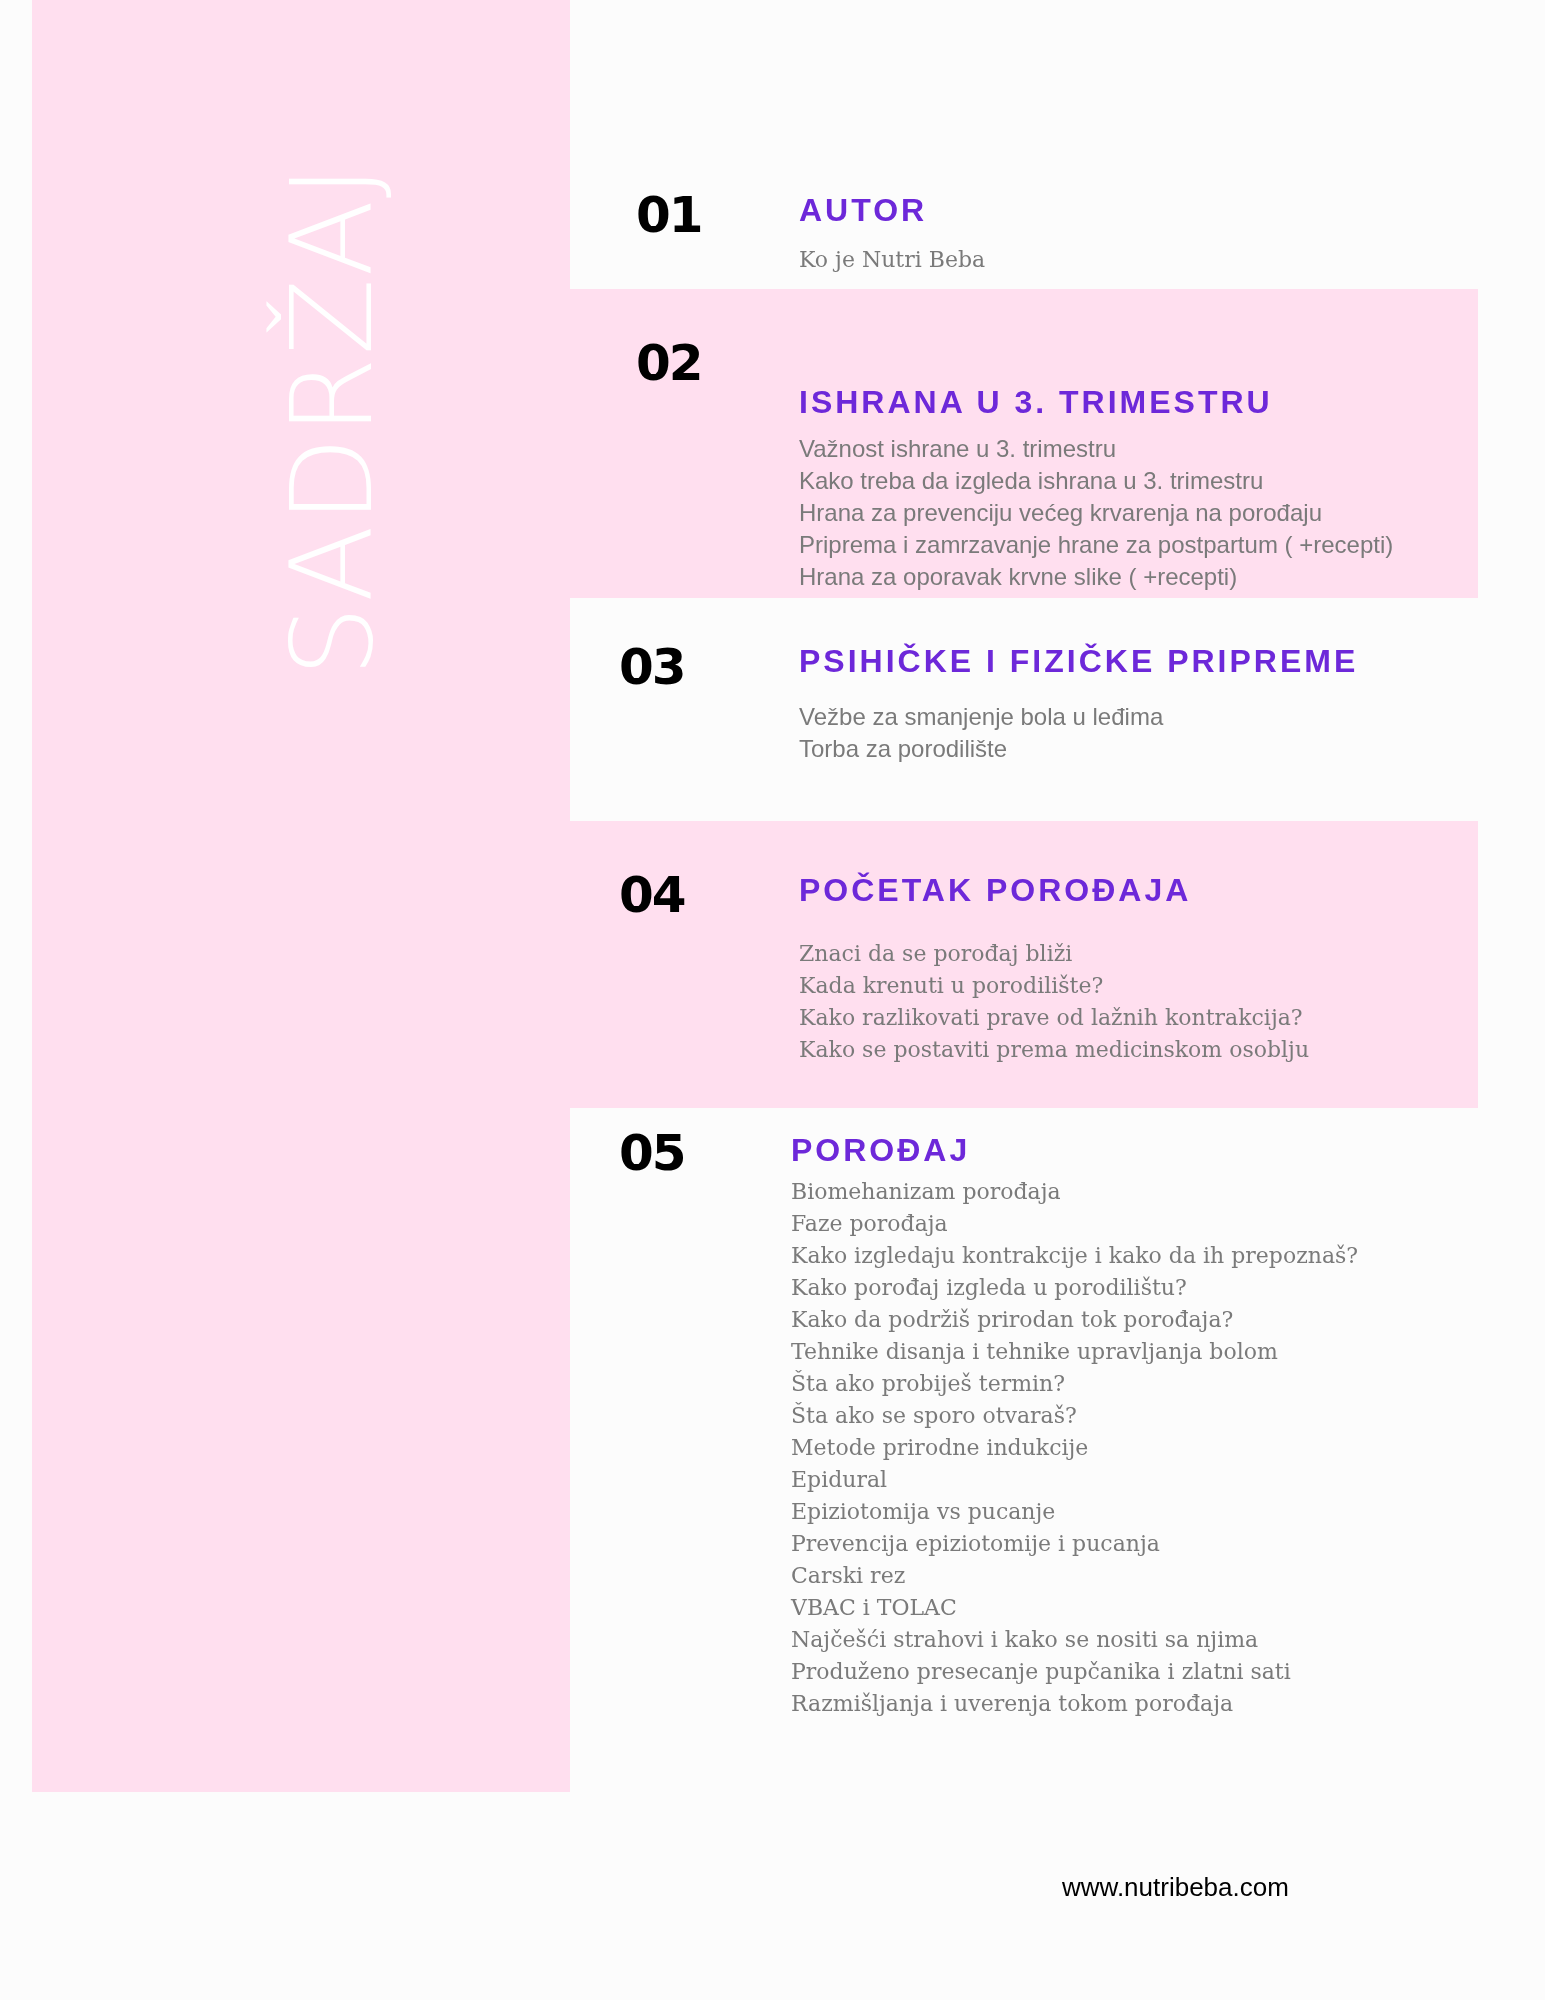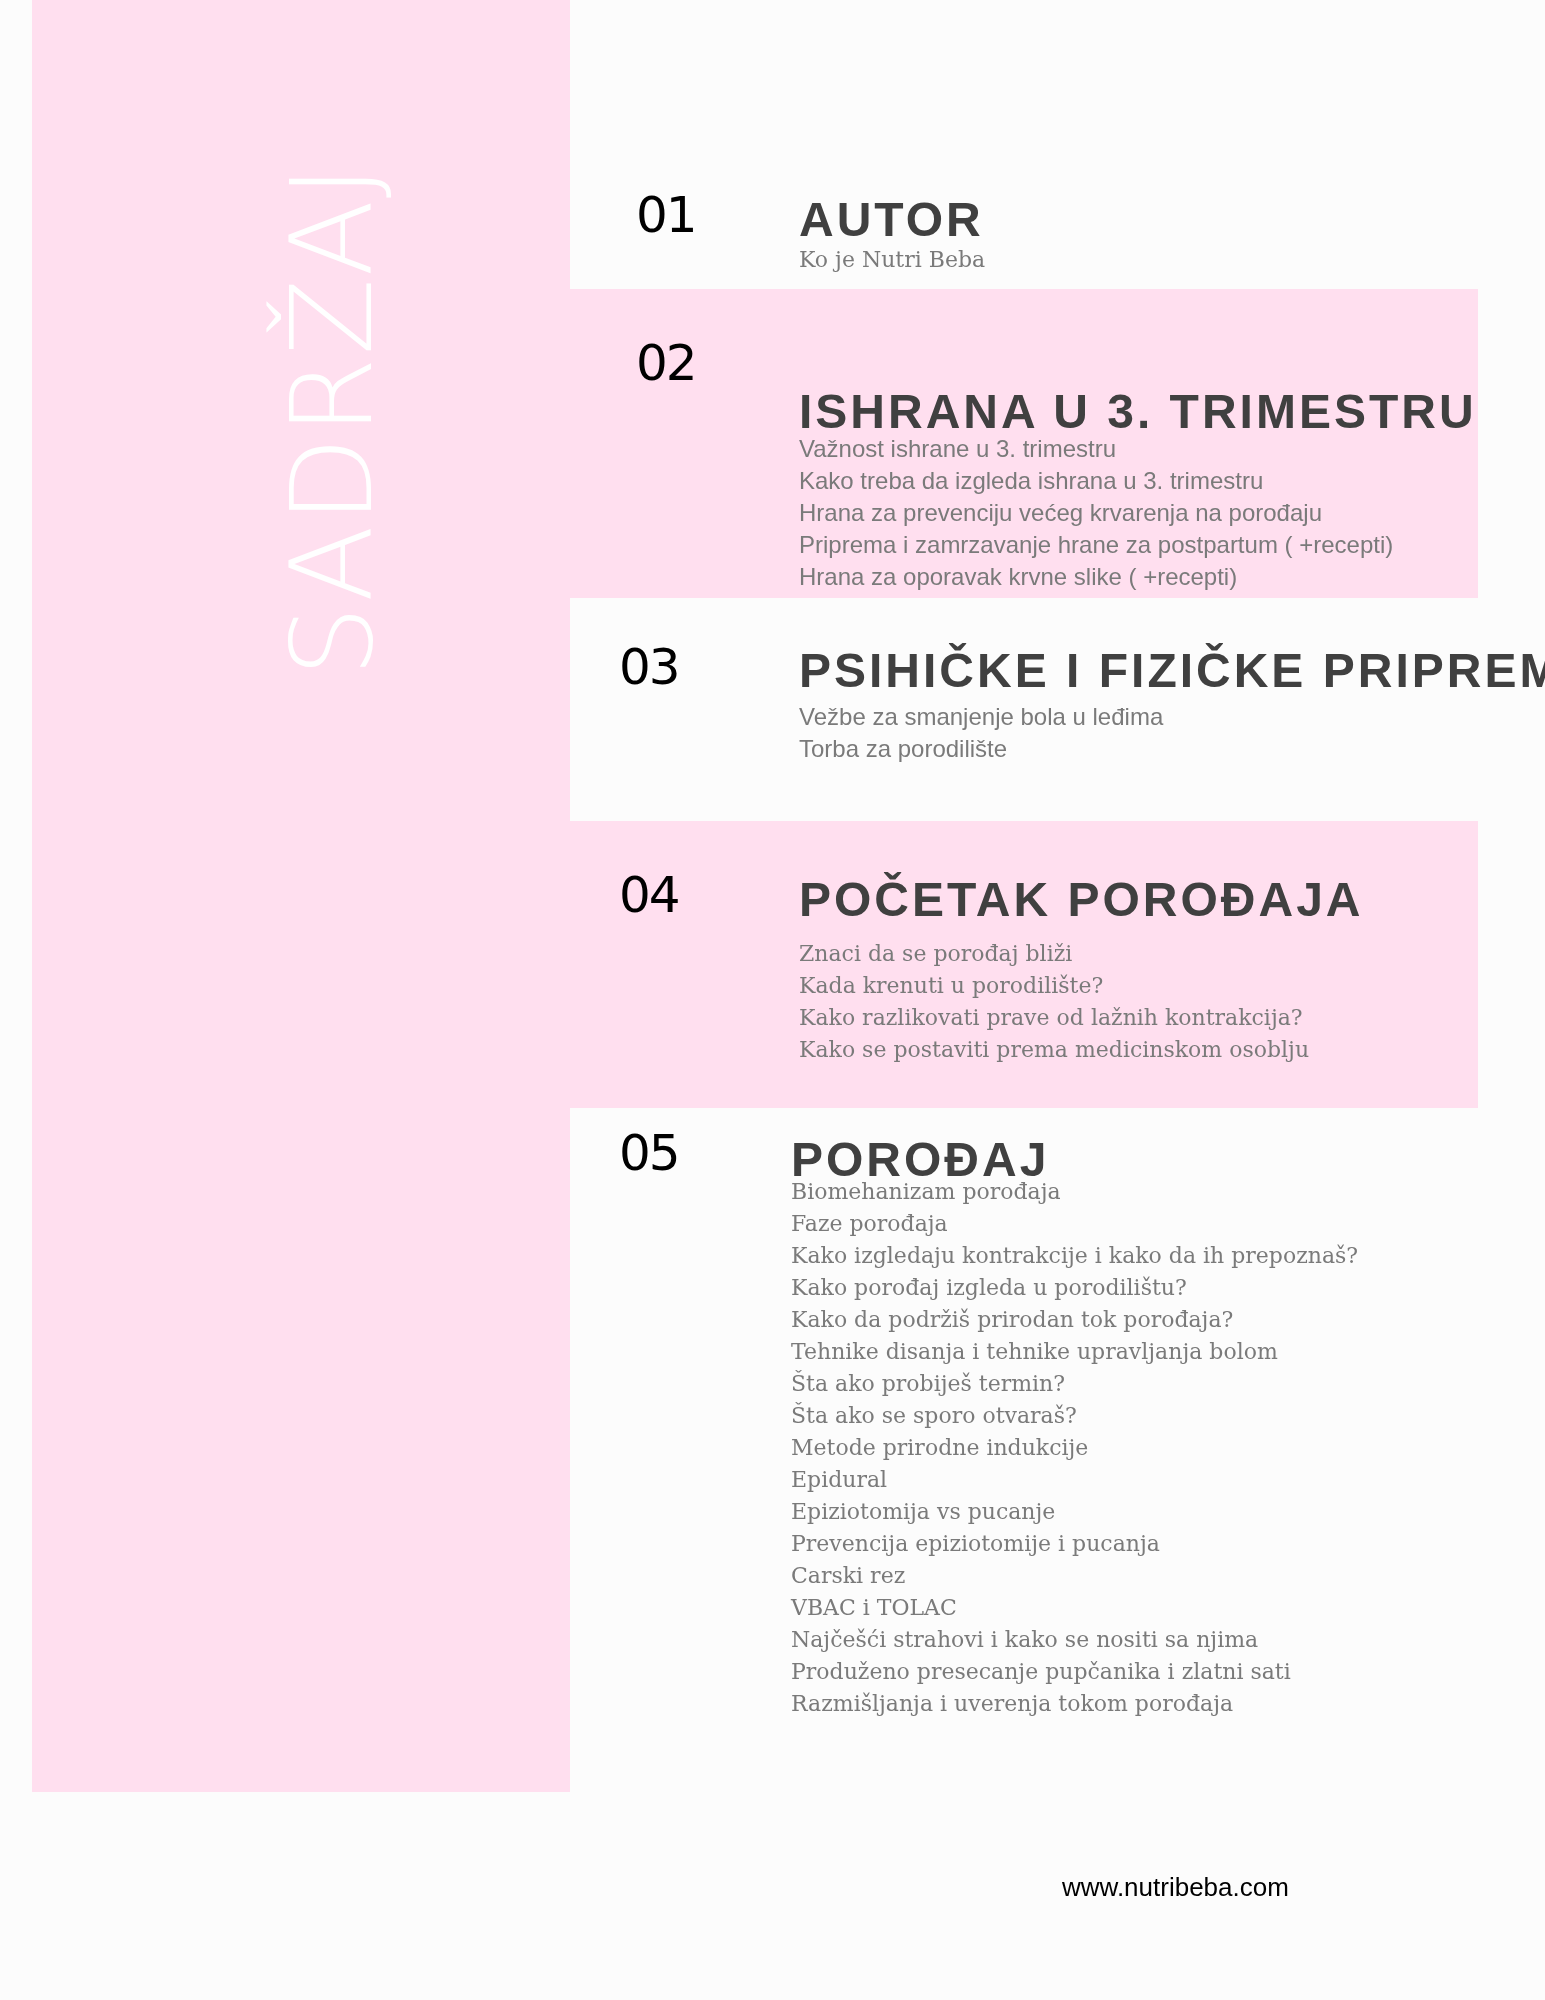--- a/index.html
+++ b/index.html
@@ -1,21 +1,21 @@
 <!DOCTYPE html>
 <html><head>
 <meta charset="utf-8">
 <style>
   html,body{margin:0;padding:0;}
   body{width:1545px;height:2000px;background:#fcfcfc;position:relative;overflow:hidden;font-family:"Liberation Sans",sans-serif;}
   .sidebar{position:absolute;left:32px;top:0;width:538px;height:1792px;background:#ffdfef;}
   .sidebar-title{position:absolute;left:300px;top:420px;transform:translate(-50%,-50%) rotate(-90deg);color:#fff;font-family:"DejaVu Sans",sans-serif;font-weight:300;font-size:112px;letter-spacing:2px;white-space:nowrap;}
   .band{position:absolute;left:570px;width:908px;background:#ffdfef;}
-  .num{position:absolute;font-family:"DejaVu Sans",sans-serif;font-weight:normal;font-size:50px;color:#000;letter-spacing:-2px;}
-  .title{position:absolute;font-family:"Liberation Sans",sans-serif;font-weight:bold;font-size:48px;color:#404040;letter-spacing:3px;white-space:nowrap;}
+  .num{position:absolute;font-family:"DejaVu Sans",sans-serif;font-weight:bold;font-size:50px;color:#000;letter-spacing:-2px;}
+  .title{position:absolute;font-family:"Liberation Sans",sans-serif;font-weight:bold;font-size:32px;color:#6d28d9;letter-spacing:3px;white-space:nowrap;}
   .items{position:absolute;margin:0;padding:0;list-style:none;color:#7a7a7a;white-space:nowrap;}
   .items.sans{font-family:"Liberation Sans",sans-serif;font-size:24px;line-height:32px;}
   .items.serif{font-family:"DejaVu Serif",serif;font-size:22px;line-height:32px;}
   .footer{position:absolute;left:1062px;top:1872px;font-family:"Liberation Sans",sans-serif;font-size:26px;color:#000;}
 </style>
 </head>
 <body>
 
 <div class="sidebar">
   <div class="sidebar-title">SADRŽAJ</div>

